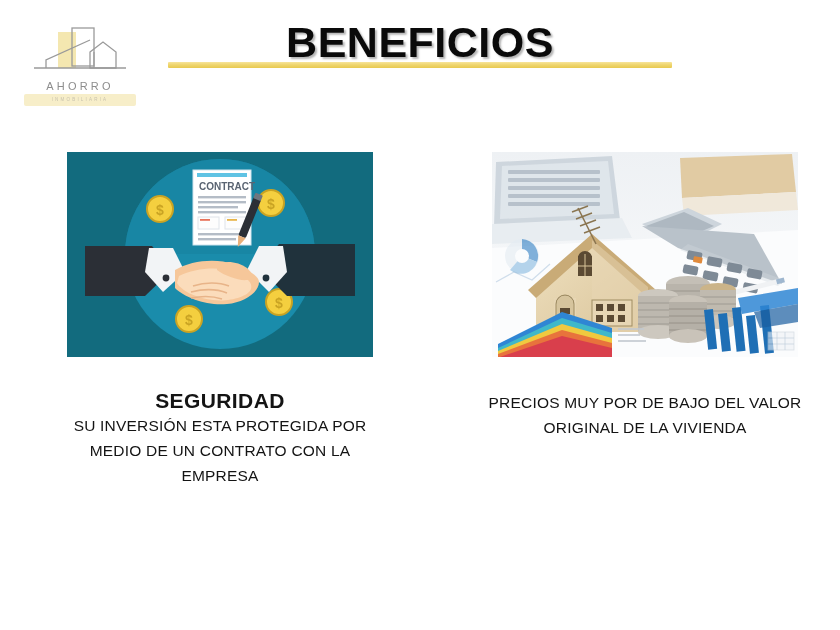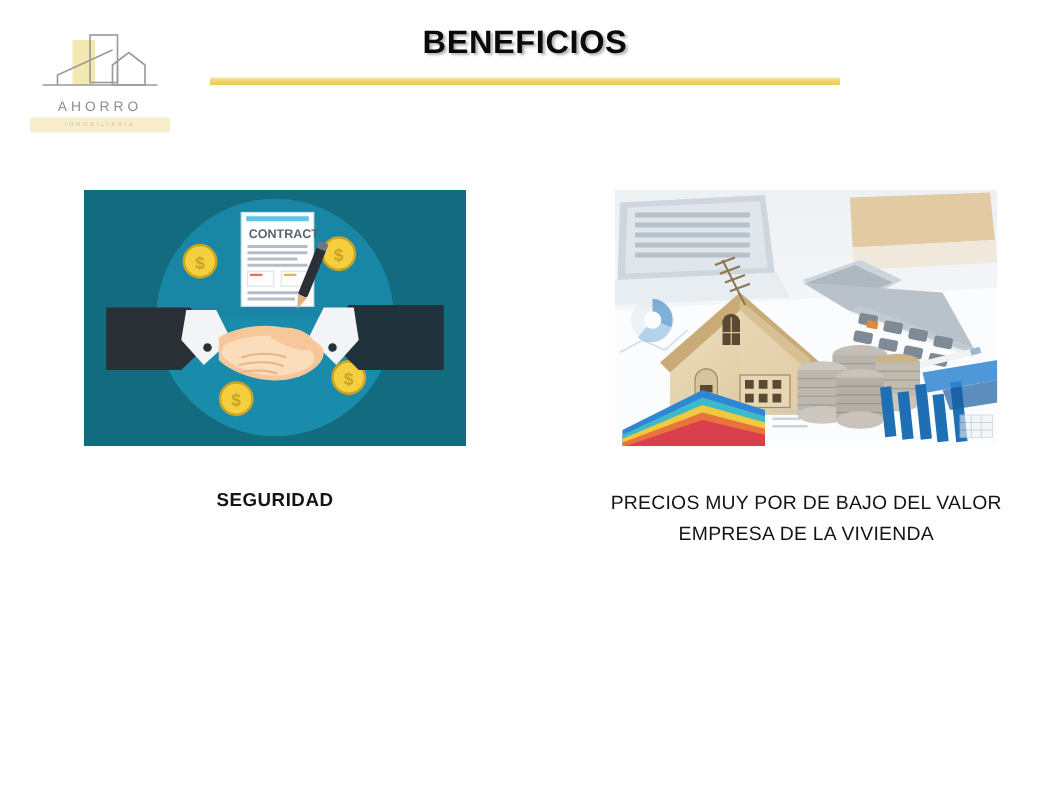--- a/index.html
+++ b/index.html
@@ -54,21 +54,21 @@
     border-radius: 2px;
   }
 
   
   .title {
     position: absolute;
     left: 0;
     top: 18px;
     width: 840px;
     text-align: center;
-    font-size: 26px;
+    font-size: 43px;
     font-weight: bold;
     color: #0a0a0a;
     letter-spacing: 0.5px;
     text-shadow: 2px 2px 2px rgba(120,120,120,0.55);
   }
   .title-rule {
     position: absolute;
     left: 168px;
     top: 62px;
     width: 504px;
@@ -95,21 +95,21 @@
   }
   .media svg { display: block; }
 
   .caption {
     width: 306px;
     text-align: center;
     margin-top: 33px;
     color: #141414;
   }
   .caption-heading {
-    font-size: 15px;
+    font-size: 21px;
     font-weight: bold;
     letter-spacing: 0.4px;
     line-height: 21px;
   }
   .caption-body {
     font-size: 15.5px;
     font-weight: normal;
     letter-spacing: 0.2px;
     line-height: 25px;
     margin-top: 2px;
@@ -200,20 +200,21 @@
       <g stroke="#e8b489" stroke-width="1.6" fill="none">
         <path d="M126 134 C138 130 152 130 162 134"></path>
         <path d="M124 140 C136 137 150 137 160 141"></path>
         <path d="M124 146 C134 144 146 144 155 147"></path>
       </g>
       <path d="M150 112 C160 108 172 110 180 116 C186 121 186 127 180 128 C172 129 158 124 150 118 Z" fill="#f6c79a"></path>
     </svg>
   </div>
   <div class="caption">
     <div class="caption-heading">SEGURIDAD</div>
+    <div class="caption-body">SU INVERSIÓN ESTA PROTEGIDA POR MEDIO DE UN CONTRATO CON LA EMPRESA</div>
   </div>
 </div>
 
 <div class="card card-right">
   <div class="media">
     <svg width="306" height="205" viewBox="0 0 306 205">
       <defs>
         <linearGradient id="bgdesk" x1="0" y1="0" x2="0" y2="1">
           <stop offset="0%" stop-color="#eef1f4"></stop>
           <stop offset="100%" stop-color="#fafbfc"></stop>
@@ -388,15 +389,15 @@
         <g stroke="#9fb3c7" stroke-width="0.7">
           <line x1="276" y1="186" x2="302" y2="186"></line>
           <line x1="276" y1="192" x2="302" y2="192"></line>
           <line x1="285" y1="180" x2="285" y2="198"></line>
           <line x1="293" y1="180" x2="293" y2="198"></line>
         </g>
       </g>
     </svg>
   </div>
   <div class="caption">
-    <div class="caption-body">PRECIOS MUY POR DE BAJO DEL VALOR EMPRESA DE LA VIVIENDA</div>
+    <div class="caption-body">PRECIOS MUY POR DE BAJO DEL VALOR ORIGINAL DE LA VIVIENDA</div>
   </div>
 </div>
 
 </body></html>

